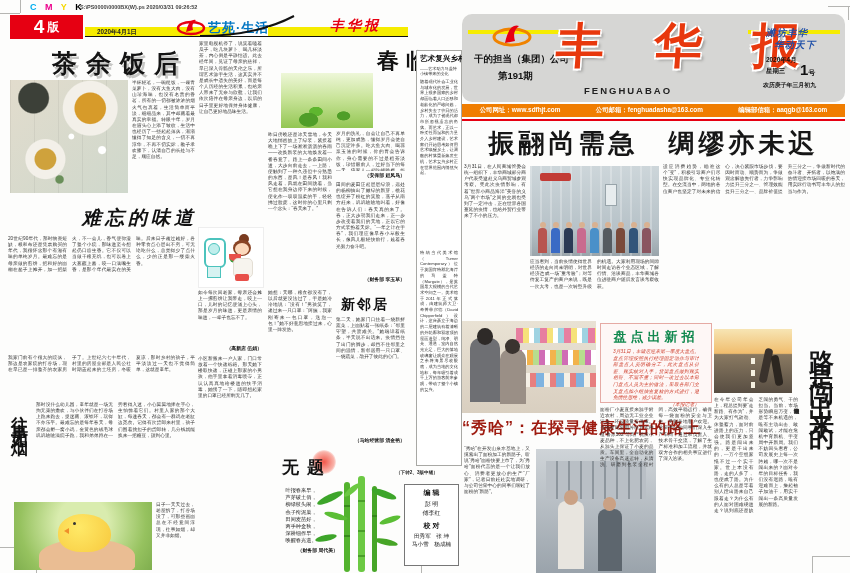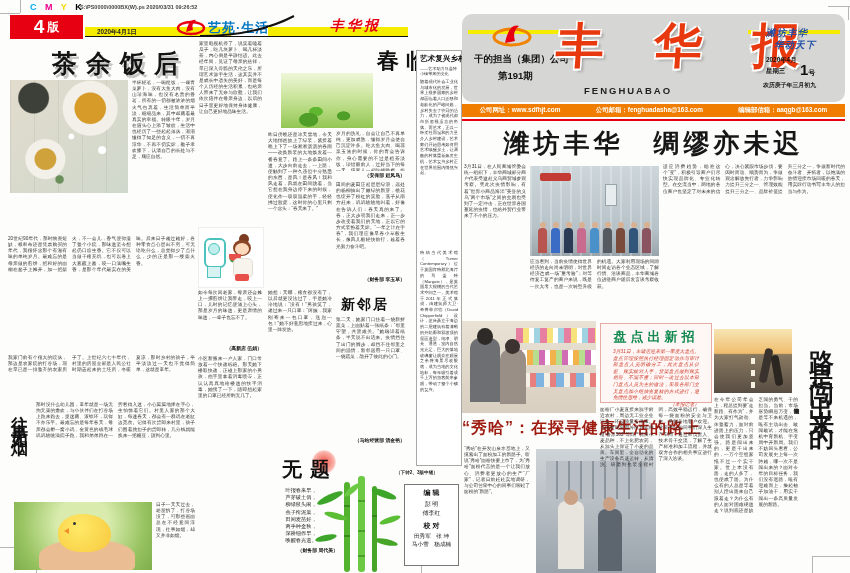--- a/index.html
+++ b/index.html
@@ -103,20 +103,21 @@
         radial-gradient(ellipse at 30% 85%, #4f9e28 0 10%, rgba(0,0,0,0) 11%),
         radial-gradient(ellipse at 38% 70%, #5fb62f 0 8%, rgba(0,0,0,0) 9%),
         radial-gradient(ellipse at 68% 78%, #4f9e28 0 7%, rgba(0,0,0,0) 8%),
         linear-gradient(180deg,#eef7d8 0%,#c9e49a 45%,#93c653 100%);"></div>
   <div class="abs t" style="left:268px;top:132px;width:64px;height:152px;">昨日傍晚还是冰天雪地，今天大地悄然披上了绿装，紧接着晚上下了一场淅淅沥沥的春雨——改换新装的大地焕发着一番春意了。路上一条条田间小道，大步向前走去，一上路，便触到了一种久违但十分熟悉的东西，是风！是春风！我和风走着，风就在田间跳着，当它想在我身边停下来的时候，便化作一双双温柔的手，轻轻拂过脸庞，这时你的心里只剩一个念头：“春天来了。”</div>
   <div class="abs t" style="left:336px;top:131px;width:69px;height:40px;">岁月的洗礼，自会让自己不再单纯，更加成熟，懂得岁月会使自己沉淀许多。吃大鱼大肉、喝琼浆玉液的时候，你的胃会告诉你，身心需要的不过是粗茶淡饭，珍惜眼前人，过好当下的每一天，陪家人一起吃顿晚餐、饭后一起散散步，便是最踏实的幸福。</div>
   <div class="abs byline" style="left:336px;top:172px;width:69px;">（安保部 赵凤鸟）</div>
   <div class="abs t" style="left:336px;top:182px;width:69px;height:92px;">田间的麦田泛起层层绿浪，远处的杨柳抽出了嫩绿的新芽，桃花也绽开了粉红的笑脸，燕子从南方赶来，叽叽喳喳地叫着，好像在告诉人们：春天真的来了。春，正大步朝我们走来，正一步步改变着我们的天地，正以它的方式装扮着天际。“一年之计在于春”，我们理应像早春小草般生长，像风儿般轻快前行，趁着春光努力奋斗吧。</div>
   <div class="abs byline" style="left:336px;top:276px;width:69px;">（财务部 李玉草）</div>
 
+  <div class="abs h-taste" style="left:82px;top:205px;">难忘的味道</div>
   <div class="abs t c3" style="left:8px;top:236px;width:187px;height:116px;">20世纪90年代，那时物资短缺，粮和布还是凭票购买的年代，我很怀念那个有滋有味的单纯岁月。最难忘的是母亲做的煎饼，把和好的面糊在鏊子上摊开，加一把柴火，不一会儿，香气便弥漫了整个小院，那味道至今想起仍口齿生香。它不仅可以当做干粮充饥，也可以卷上大葱蘸上酱，咬一口满嘴生香，是那个年代最实在的美味。后来日子越过越好，各种零食点心层出不穷，可无论吃什么，总觉得少了点什么，少的正是那一缕柴火香。</div>
   <div class="ph" style="left:198px;top:227px;width:64px;height:59px;background:#fff;border:1px solid #eee;">
     <div style="position:absolute;left:5px;top:10px;width:18px;height:26px;border:2px solid #4cc3bd;border-radius:6px;"></div>
     <div style="position:absolute;left:9px;top:15px;width:10px;height:10px;border-radius:50%;background:#bfeeec;border:1.5px solid #4cc3bd;"></div>
     <div style="position:absolute;left:8px;top:38px;width:12px;height:10px;background:#d7f2f1;border:1px solid #4cc3bd;"></div>
     <div style="position:absolute;left:40px;top:6px;width:10px;height:10px;border-radius:50%;background:#7a3b20;"></div>
     <div style="position:absolute;left:34px;top:12px;width:18px;height:16px;border-radius:50%;background:#8a4526;"></div>
     <div style="position:absolute;left:36px;top:15px;width:14px;height:12px;border-radius:50%;background:#fcd9bc;"></div>
     <div style="position:absolute;left:30px;top:26px;width:12px;height:7px;border-radius:0 0 12px 12px;background:#e8504a;border-bottom:2px solid #3f9e3f;"></div>
     <div style="position:absolute;left:34px;top:30px;width:18px;height:18px;border-radius:5px;background:#f7f4ee;border:1px solid #e3ded4;"></div>
@@ -138,21 +139,21 @@
   <div class="abs t" style="left:156px;top:502px;width:39px;height:68px;">日子一天天过去，老屋拆了，打谷场没了，可那些画面总在不经意间浮现，往事如烟，却又并非如烟。</div>
 
   <div class="abs t" style="left:198px;top:356px;width:64px;height:158px;">小区新搬来一户人家，门口常放着一个快递纸箱。那天她下楼取快递，正碰上那家的小男孩，他手里拿着消毒喷壶，正认认真真地给楼道的扶手消毒，她愣了一下，随即想起家里的口罩已经所剩无几了。</div>
   <div class="abs t" style="left:268px;top:290px;width:64px;height:156px;">她想：天哪，粮食都没有了，以后就更没法过了，于是她冷冷地说：“没有！”男孩笑了，递过来一只口罩：“阿姨，我家刚寄来一包口罩，送您一包！”她不好意思地接过来，心里一阵发热。</div>
   <div class="abs h-small" style="left:341px;top:296px;">新邻居</div>
   <div class="abs t" style="left:336px;top:317px;width:69px;height:118px;">第二天，她家门口挂着一袋新鲜蔬菜，上面贴着一张纸条：“邻里守望，共渡难关。”她端详着纸条，半天说不出话来。疫情挡住了出门的脚步，却挡不住邻里之间的温情，新邻居用一只口罩、一袋蔬菜，敲开了彼此的心门。</div>
   <div class="abs byline" style="left:336px;top:437px;width:69px;">（马站经营部 清金艳）</div>
 
   <div class="abs" style="left:312px;top:450px;width:24px;height:24px;border-radius:50%;
        background:radial-gradient(circle,#f2574a 0%,#f9b4ab 60%,rgba(255,255,255,0) 75%);"></div>
-  <div class="abs" style="left:282px;top:456px;font-size:20px;font-weight:bold;letter-spacing:8px;color:#111;">无题</div>
+  <div class="abs" style="left:282px;top:456px;font-size:17px;font-weight:bold;letter-spacing:8px;color:#111;">无题</div>
   <div class="abs" style="left:264px;top:487px;width:74px;font-family:'Liberation Serif',serif;font-size:5.2px;line-height:7.2px;color:#222;text-align:center;">
     <div>叶报春来早，</div>
     <div>芦芽破土俏，</div>
     <div>柳绿枝头闹，</div>
     <div>燕子衔泥巢，</div>
     <div>田间麦苗好，</div>
     <div>两手种金秋，</div>
     <div>深耕细作早，</div>
     <div>唤醒春光道。</div>
   </div>
@@ -217,21 +218,21 @@
   </div>
   <div class="abs" style="left:763px;top:81px;font-size:5.9px;font-weight:bold;color:#111;">农历庚子年三月初九</div>
 
   <div class="abs obar" style="left:462px;top:104px;width:383px;height:13px;">
     <span><span>公司网址：</span><span>www.sdfhjt.com</span></span>
     <span><span>公司邮箱：</span><span>fenghuadasha@163.com</span></span>
     <span><span>编辑部信箱：</span><span>aaqgb@163.com</span></span>
   </div>
   <div class="abs redrule" style="left:462px;top:119px;width:383px;height:1.6px;"></div>
 
-  <div class="abs h-lead" style="left:462px;top:126px;width:383px;">潍坊丰华　绸缪亦未迟</div>
+  <div class="abs h-lead" style="left:462px;top:126px;width:383px;">振翮尚需急　绸缪亦未迟</div>
   <div class="abs t" style="left:464px;top:164px;width:62px;height:152px;">3月31日，在人民商城管委会统一组织下，丰华商城部分商户代表受邀赴义乌商贸城参观考察。受此次疫情影响，有着“世界小商品海洋”美誉的义乌“两个市场”之间的交易也受到了一定冲击，正在世界各国蔓延的疫情，也给外贸行业带来了不小的压力。</div>
   <div class="ph" style="left:530px;top:166px;width:129px;height:90px;
        background:
         repeating-linear-gradient(90deg, rgba(255,255,255,.25) 0 2px, rgba(0,0,0,0) 2px 10px),
         linear-gradient(180deg,#cdd6da 0%,#b7c2c8 70%,#9aa5ab 100%);">
     <div style="position:absolute;left:8%;top:8%;width:24%;height:9%;background:#c23b35;border-radius:2px;"></div>
     <div style="position:absolute;left:58%;top:20%;width:8%;height:22%;background:#e7ecee;border:1px solid #98a4aa;"></div>
     <div class="person" style="left:8px;background:#b8554f;"></div>
     <div class="person" style="left:21px;background:#3a6bc5;"></div>
     <div class="person" style="left:34px;background:#2b3a55;"></div>

